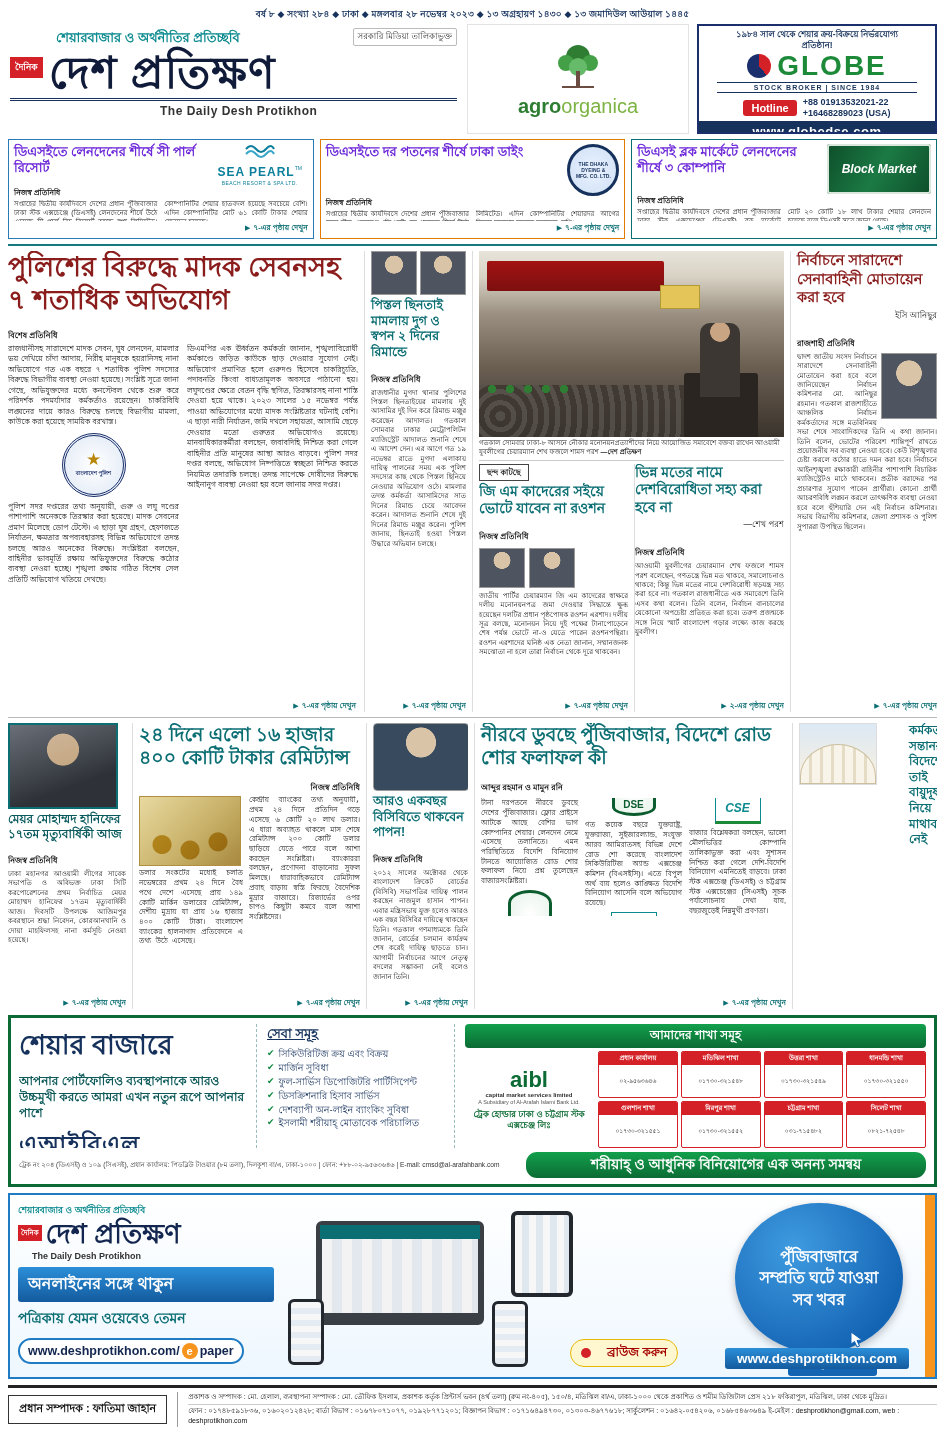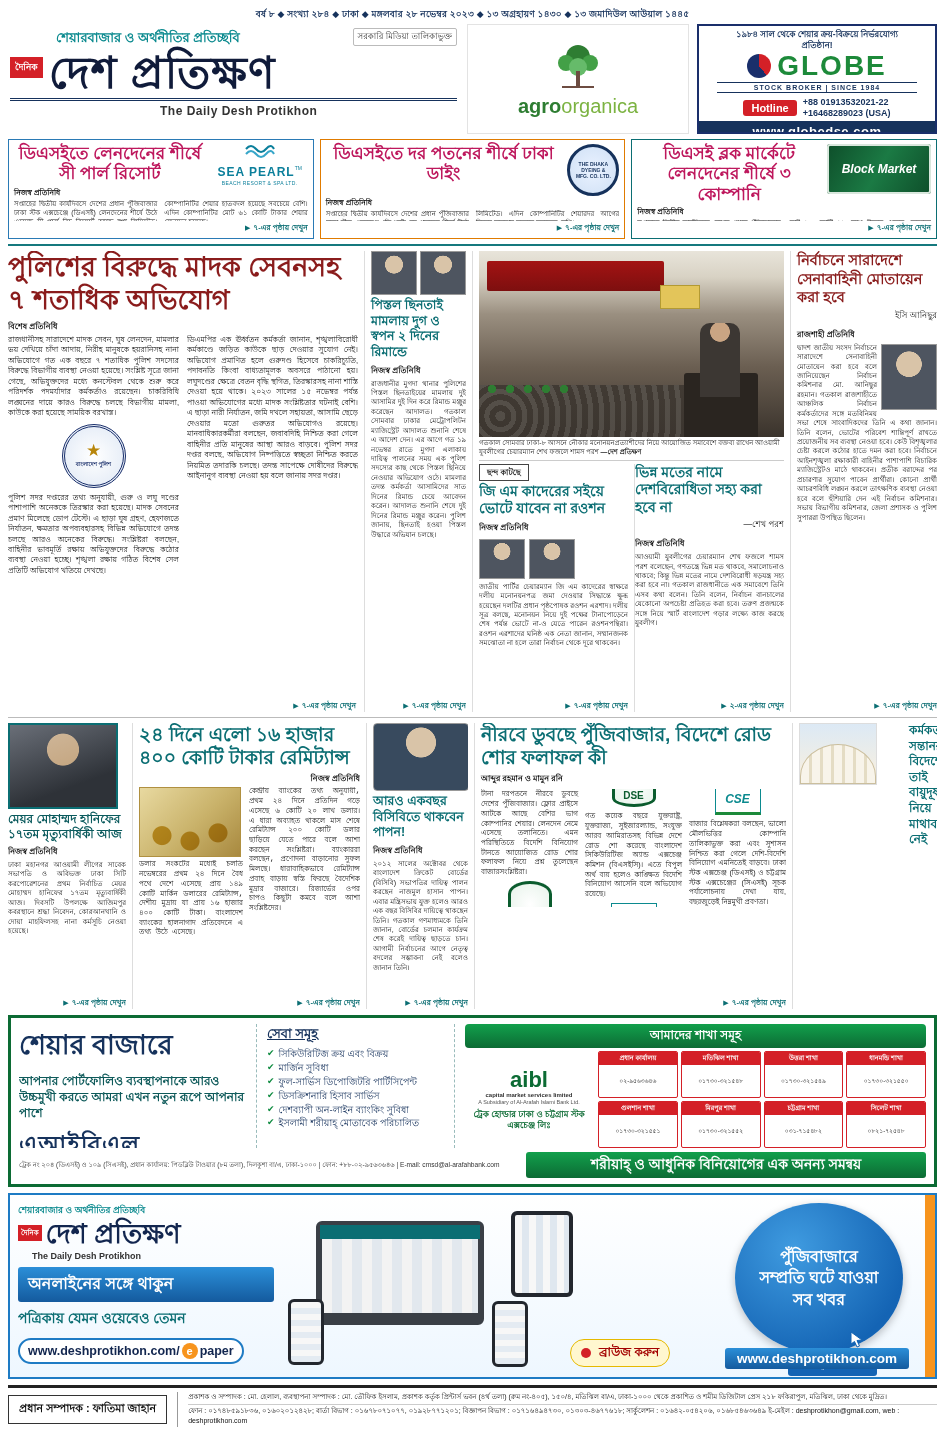--- a/index.html
+++ b/index.html
@@ -32,37 +32,37 @@
 .g-hl-label{background:#d42027;color:#fff;font-weight:bold;font-size:11px;padding:2px 8px;border-radius:3px;}
 .g-hl-nums{font-size:9px;font-weight:bold;color:#16325c;line-height:1.2;}
 .g-web{margin-top:auto;background:#16325c;color:#fff;font-weight:bold;font-size:13px;text-align:center;padding:3px 0;letter-spacing:.5px;}
 
 .teaser-row{display:flex;gap:6px;height:100px;margin-top:5px;}
 .teaser{flex:1;padding:4px 5px;display:flex;flex-direction:column;overflow:hidden;}
 .t1{border:1px solid #2a7ab5;}
 .t2{border:1.5px solid #e07b00;}
 .t3{border:1px solid #0b6e73;}
 .t-head{display:flex;gap:6px;align-items:flex-start;}
-.t-title{flex:1;color:#be185d;font-weight:bold;font-size:17px;line-height:1.2;text-align:center;}
+.t-title{flex:1;color:#6d28d9;font-weight:bold;font-size:13px;line-height:1.2;}
 .t-byline{font-size:7.5px;font-weight:bold;color:#111;margin:1px 0;}
 .t-body{flex:1;font-size:6.8px;line-height:1.3;text-align:justify;color:#1a1a1a;column-count:2;column-gap:7px;overflow:hidden;}
 .sea-logo{width:96px;text-align:center;color:#0b7f9b;}
 .sp-name{font-size:12px;font-weight:bold;letter-spacing:1px;}
 .sp-tm{font-size:5px;vertical-align:super;}
 .sp-sub{font-size:5px;letter-spacing:.4px;color:#0b7f9b;}
 .dyeing{width:52px;height:52px;border-radius:50%;border:3px solid #16325c;background:radial-gradient(#eaf2ff,#cfe0f5);display:flex;align-items:center;justify-content:center;text-align:center;font-size:5px;font-weight:bold;color:#16325c;padding:4px;line-height:1.2;}
 .block-img{width:104px;height:50px;background:linear-gradient(120deg,#0e4e2a,#1b7a44 50%,#0e4e2a);color:#fff;display:flex;align-items:center;justify-content:center;font-weight:bold;font-style:italic;font-size:12px;border-radius:3px;box-shadow:inset 0 0 0 2px #d9e7dd;}
 .more{display:flex;align-items:center;justify-content:flex-end;gap:3px;font-size:7.5px;font-weight:bold;color:#0b6e73;margin-top:1px;}
 .more-arrow{font-size:7px;color:#0b6e73;}
 
 .main{display:flex;height:468px;margin-top:5px;border-top:2px solid #15797e;padding-top:5px;}
 .main>div+div{border-left:1px solid #ddd;padding-left:6px;margin-left:6px;}
 .lead{width:350px;display:flex;flex-direction:column;position:relative;overflow:hidden;}
 .lead-h{font-size:27px;font-weight:bold;color:#8a1c1c;line-height:1.22;}
-.byline{font-size:8px;font-weight:bold;color:#111;margin:3px 0 2px;}
+.byline{font-size:8px;font-weight:bold;color:#111;margin:12px 0 2px;}
 .lead-cols{flex:1;display:flex;gap:8px;overflow:hidden;}
 .lcol{flex:1;font-size:7.6px;line-height:1.38;text-align:justify;color:#111;overflow:hidden;}
 .police-crest{width:64px;height:64px;border-radius:50%;border:3px double #1a2f6b;margin:5px auto;display:flex;flex-direction:column;align-items:center;justify-content:center;background:radial-gradient(#ffffff,#dfe8f5);}
 .crest-star{font-size:17px;color:#b8860b;line-height:1;}
 .crest-label{font-size:5.5px;color:#1a2f6b;font-weight:bold;margin-top:2px;}
 .lead .more{position:absolute;right:2px;bottom:0;background:#fff;padding-left:4px;}
 .pistol{width:102px;display:flex;flex-direction:column;overflow:hidden;}
 .p-photos{display:flex;gap:3px;margin-bottom:3px;}
 .portrait{background:radial-gradient(circle at 50% 30%,#d9c4a8 0 24%,#4e5560 25% 100%);border:1px solid #999;}
 .p-photos .portrait{width:48px;height:44px;}
@@ -133,21 +133,21 @@
 .aibl-word{font-size:22px;font-weight:bold;color:#0c6b34;line-height:1;}
 .aibl-sub1{font-size:6px;color:#333;font-weight:bold;}
 .aibl-sub2{font-size:5.5px;color:#555;}
 .trek{font-size:8.5px;font-weight:bold;color:#0c6b34;margin-top:3px;line-height:1.25;}
 .branch-grid{flex:1;display:grid;grid-template-columns:repeat(4,1fr);grid-auto-rows:1fr;gap:3px;}
 .b-cell{border:1px solid #d42027;display:flex;flex-direction:column;overflow:hidden;border-radius:2px;}
 .b-name{background:#d42027;color:#fff;font-size:6.5px;font-weight:bold;text-align:center;padding:1px 0;}
 .b-phone{flex:1;font-size:6px;color:#222;text-align:center;display:flex;align-items:center;justify-content:center;}
 .aibl-bottom{display:flex;gap:8px;height:26px;margin-top:4px;}
 .a-contact{flex:1.25;font-size:6.6px;color:#333;display:flex;align-items:center;line-height:1.25;}
-.a-slogan{flex:1;background:linear-gradient(#12a04c,#0c6b34);color:#fff;font-weight:bold;font-size:14px;display:flex;align-items:center;justify-content:center;border-radius:3px;}
+.a-slogan{flex:1;background:linear-gradient(#12a04c,#0c6b34);color:#fff;font-weight:bold;font-size:14px;display:flex;align-items:center;justify-content:center;border-radius:11px;}
 
 .epaper{height:186px;border:2px solid #1e7bc4;margin-top:6px;position:relative;display:flex;gap:8px;padding:8px 18px 8px 8px;background:linear-gradient(#ffffff,#eef7ff);overflow:hidden;}
 .side-strip{position:absolute;right:0;top:0;bottom:0;width:10px;background:#f7941d;}
 .e-left{width:256px;display:flex;flex-direction:column;gap:3px;}
 .e-tag{color:#0b8a8f;font-weight:bold;font-size:9px;}
 .e-logo-row{display:flex;align-items:flex-start;gap:4px;}
 .e-badge{background:#d42027;color:#fff;font-size:7px;font-weight:bold;padding:2px 3px;margin-top:4px;}
 .e-title{font-size:27px;font-weight:bold;color:#12264f;line-height:1;}
 .e-sub{font-size:9px;font-weight:bold;color:#333;margin-left:14px;}
 .e-band{background:linear-gradient(#2b8fd8,#145a9e);color:#fff;font-weight:bold;font-size:16px;padding:4px 10px;border-radius:3px;margin-top:3px;}
@@ -158,21 +158,21 @@
 .laptop{position:absolute;left:34px;top:18px;width:168px;height:104px;border:6px solid #3a3f46;border-bottom-width:12px;border-radius:6px;background:repeating-linear-gradient(90deg,#f3f3f3 0 10px,#e2e8ee 10px 20px);}
 .laptop:after{content:"";position:absolute;left:-2px;right:-2px;top:-2px;height:14px;background:#0b6e73;}
 .tablet{position:absolute;right:44px;top:8px;width:62px;height:86px;border:4px solid #23272e;border-radius:6px;background:repeating-linear-gradient(90deg,#f7f7f7 0 7px,#dfe7ef 7px 14px);}
 .phone{position:absolute;width:36px;height:66px;border:3px solid #23272e;border-radius:6px;background:repeating-linear-gradient(180deg,#f7f7f7 0 6px,#e4ebf2 6px 12px);}
 .ph1{left:6px;bottom:4px;}
 .ph2{left:210px;bottom:2px;}
 .e-right{width:292px;position:relative;}
 .e-bigcircle{position:absolute;right:14px;top:0px;width:168px;height:150px;border-radius:50%;background:radial-gradient(circle at 35% 30%,#3f9be0,#1464b4 75%);color:#fff;font-weight:bold;font-size:16px;text-align:center;display:flex;align-items:center;justify-content:center;padding:16px 22px;line-height:1.35;box-shadow:0 3px 8px rgba(0,0,0,.25);}
 .cursor-icon{position:absolute;right:52px;top:128px;color:#fff;}
 .e-click{position:absolute;right:40px;top:152px;background:#1464b4;color:#fff;font-weight:bold;font-size:10.5px;padding:2px 8px;border-radius:3px;}
-.browse-pill{position:absolute;left:560px;bottom:10px;display:flex;align-items:center;gap:8px;background:#fff7cf;border:1.5px solid #e5b900;border-radius:14px;padding:3px 10px;font-weight:bold;font-size:12px;color:#a30000;}
+.browse-pill{position:absolute;left:560px;bottom:10px;display:flex;align-items:center;gap:16px;background:#fff7cf;border:1.5px solid #e5b900;border-radius:14px;padding:3px 10px;font-weight:bold;font-size:12px;color:#a30000;}
 .browse-dot{width:10px;height:10px;border-radius:50%;background:#d42027;}
 .site-chip{position:absolute;right:26px;bottom:8px;background:linear-gradient(#2b8fd8,#145a9e);color:#fff;font-weight:bold;font-size:13.5px;padding:3px 12px;border-radius:3px;}
 
 .footer{margin-top:6px;border-top:3px solid #222;padding-top:4px;display:flex;gap:10px;align-items:center;}
 .chief{border:1.5px solid #333;padding:4px 10px;font-weight:bold;font-size:11px;white-space:nowrap;color:#111;}
 .f-lines{flex:1;font-size:7px;color:#111;line-height:1.5;border-left:1px solid #999;padding-left:10px;overflow:hidden;}
 .f1{border-bottom:1px solid #ccc;padding-bottom:1px;margin-bottom:1px;}
 </style>
 </head>
 <body>

